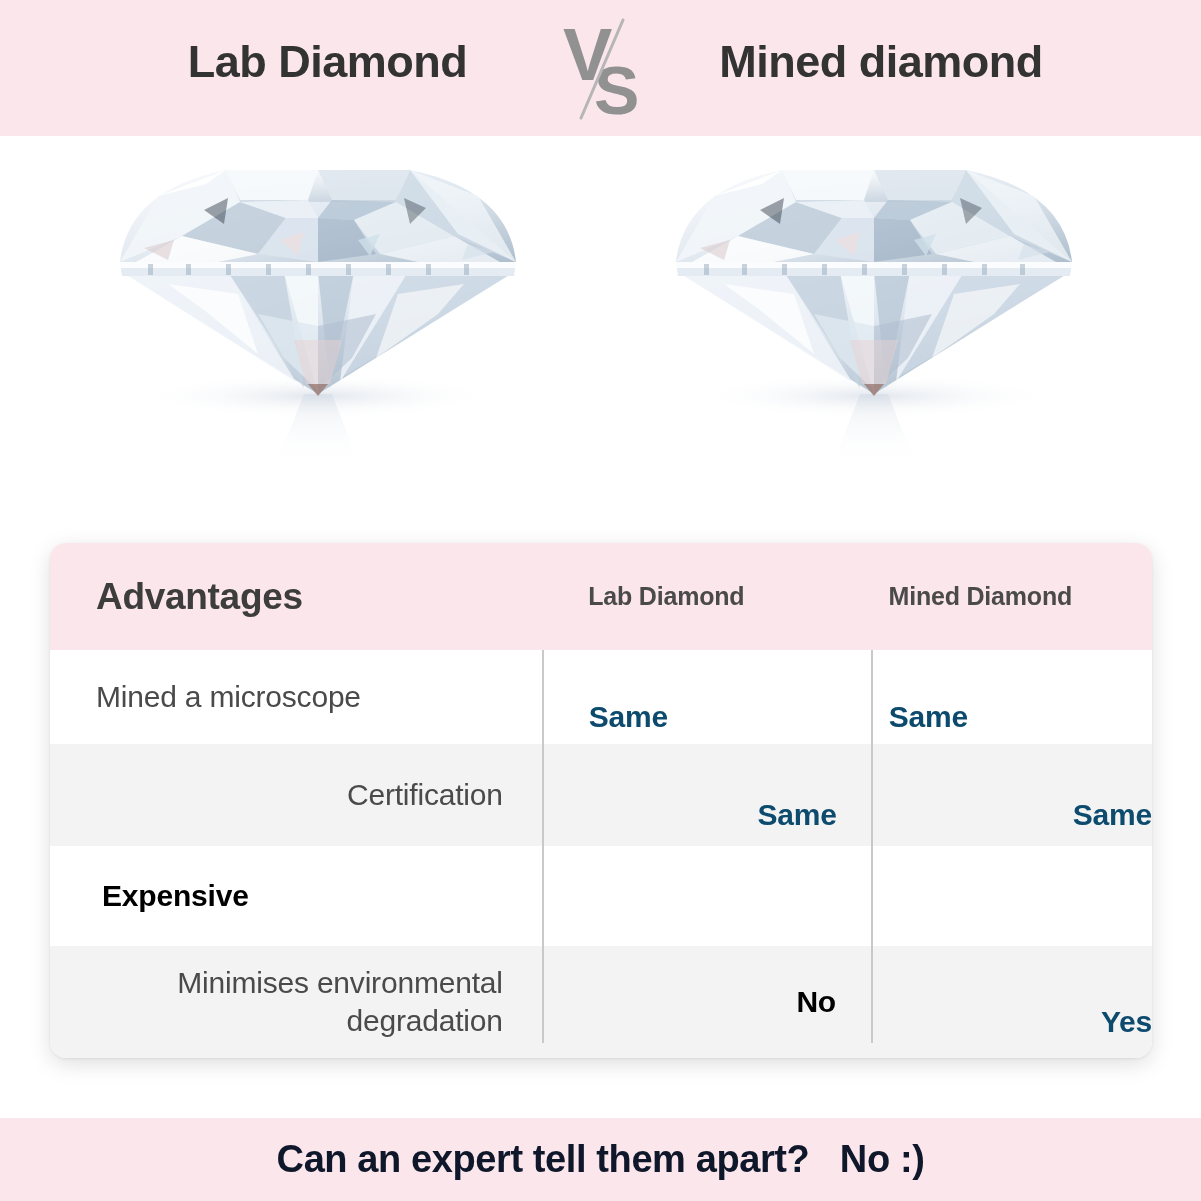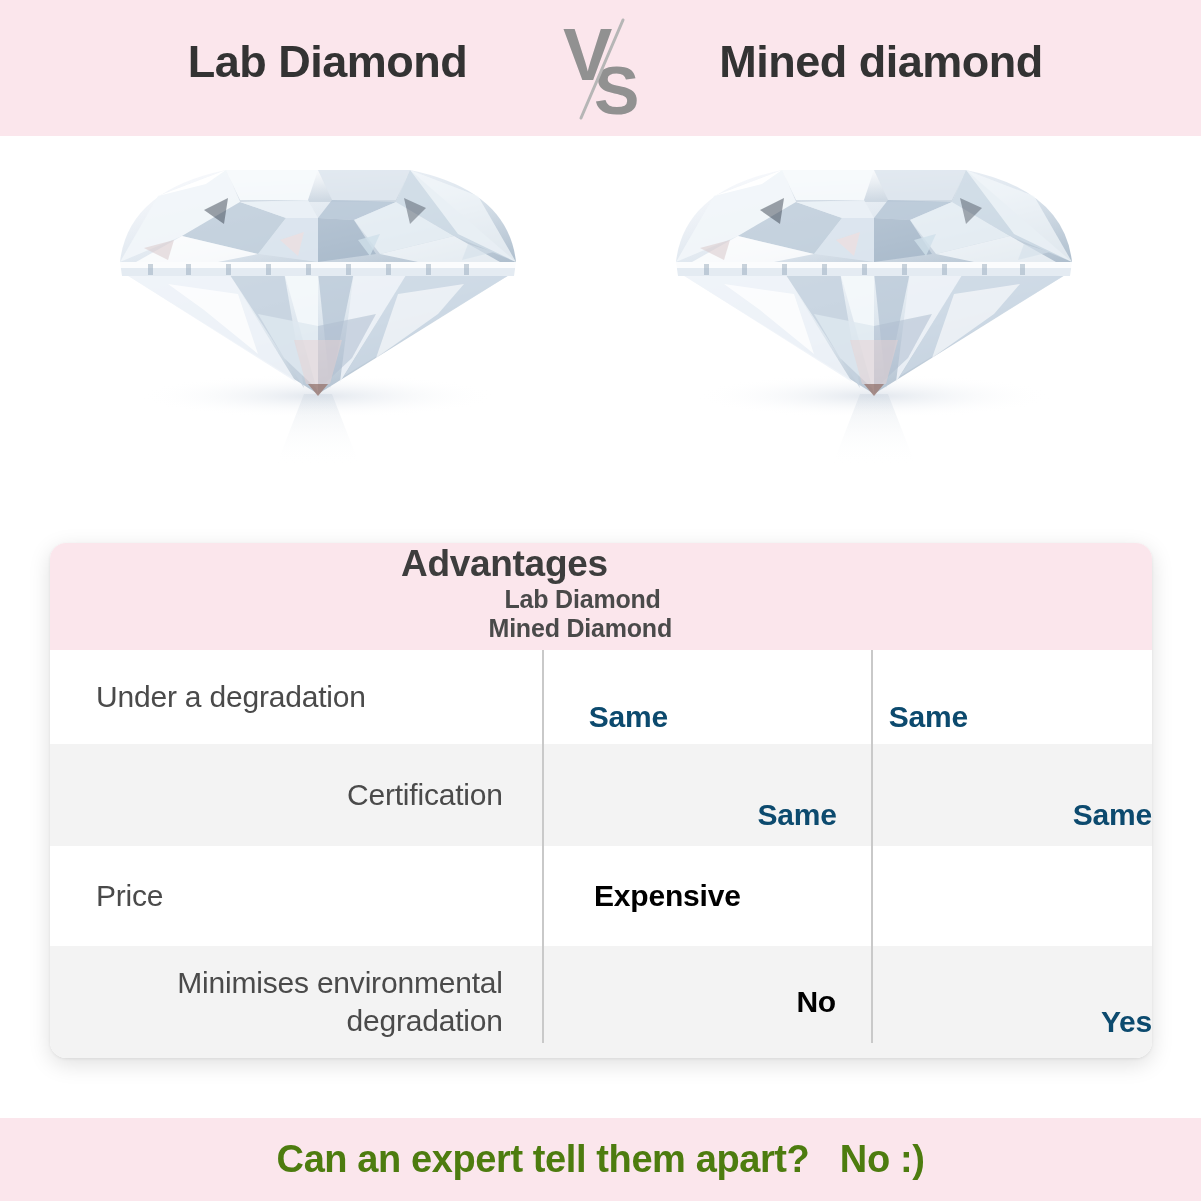--- a/index.html
+++ b/index.html
@@ -41,21 +41,21 @@
 
   
   .card{
     position:absolute;left:50px;top:543px;width:1102px;height:515px;
     background:#ffffff;border-radius:16px;
     box-shadow:0 6px 22px rgba(0,0,0,0.13), 0 1px 3px rgba(0,0,0,0.07);
     overflow:hidden;
   }
   .thead{
     position:relative;height:107px;background:#fbe6ec;
-    display:flex;align-items:center;flex-direction:column;
+    display:flex;align-items:center;
   }
   .th-adv{
     width:492px;padding-left:46px;box-sizing:border-box;
     font-size:37px;font-weight:bold;color:#3d3d3d;letter-spacing:-0.3px;
   }
   .th-col{
     width:329px;box-sizing:border-box;padding-left:68px;
     font-size:25px;font-weight:bold;color:#4a4a4a;letter-spacing:-0.2px;
   }
   .th-col.c2{padding-left:52px;}
@@ -81,21 +81,21 @@
   .div1{left:492px;height:473px;}
   .div2{left:821px;height:473px;}
 
   
   .footband{
     position:absolute;left:0;top:1118px;width:1201px;height:83px;
     background:#fbe6ec;
     display:flex;align-items:center;justify-content:center;
   }
   .foot-text{
-    font-size:38px;font-weight:bold;color:#4d7c0f;letter-spacing:-0.4px;
+    font-size:38px;font-weight:bold;color:#0f172a;letter-spacing:-0.4px;
     white-space:pre;
   }
 </style>
 </head>
 <body>
 
 <div class="page">
 
   <div class="topband">
     <div class="hdr-title hdr-left">Lab Diamond</div>
@@ -289,33 +289,32 @@
     <div class="divider div1"></div>
     <div class="divider div2"></div>
 
     <div class="thead">
       <div class="th-adv">Advantages</div>
       <div class="th-col">Lab Diamond</div>
       <div class="th-col c2">Mined Diamond</div>
     </div>
 
     <div class="trow w" style="height:94px;">
-      <div class="td-label">Under a degradation</div>
+      <div class="td-label">Mined a microscope</div>
       <div class="td-val v-green">Same</div>
       <div class="td-val c2 v-green">Same</div>
     </div>
 
     <div class="trow g" style="height:102px;">
       <div class="td-label">Certification</div>
       <div class="td-val v-green">Same</div>
       <div class="td-val c2 v-green">Same</div>
     </div>
 
     <div class="trow w" style="height:100px;">
-      <div class="td-label">Price</div>
       <div class="td-val c2 v-red">Expensive</div>
     </div>
 
     <div class="trow g" style="height:112px;">
       <div class="td-label">Minimises environmental degradation</div>
       <div class="td-val c2 v-red">No</div>
       <div class="td-val v-green">Yes</div>
     </div>
   </div>
 

